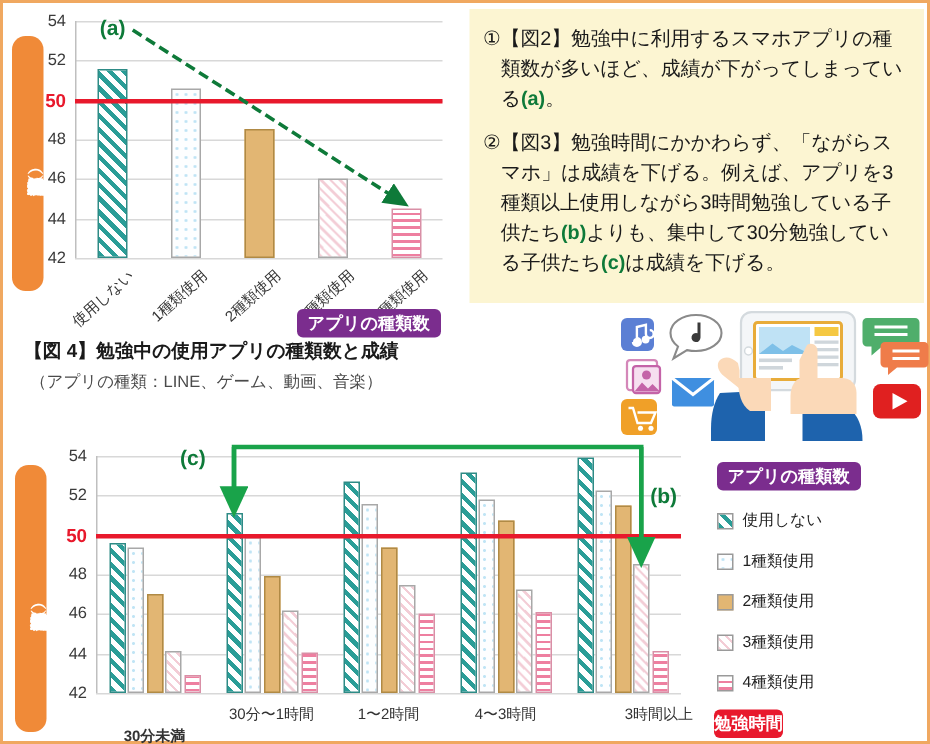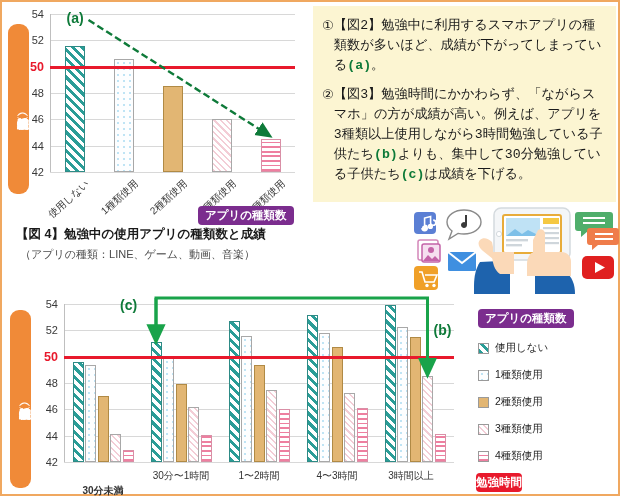--- a/index.html
+++ b/index.html
@@ -107,21 +107,21 @@
     position:absolute;font-size:11px;color:#4a4a4a;white-space:nowrap;
   }
 
   
   #notes{
     position:absolute;left:311px;top:4px;width:303px;height:196px;
     background:#fcf5d2;box-sizing:border-box;padding:10px 11px 6px 9px;
   }
   .note{display:flex;font-size:13.2px;line-height:1.52;color:#1a1a1a;margin-bottom:9px;}
   .note .num{flex:0 0 auto;}
-  .note .body{flex:1 1 auto;font-family:Liberation Mono, monospace;}
+  .note .body{flex:1 1 auto;}
   .gm{color:#0e7a39;font-weight:bold;}
 
   
   #legend{position:absolute;left:476px;top:306px;width:138px;}
   .leg-row{display:flex;align-items:center;margin-top:13px;font-size:10.5px;color:#222;}
   .swatch{
     width:11px;height:11px;margin-right:6px;flex:0 0 auto;
     box-sizing:border-box;border:1px solid #9a9a9a;
   }
 
@@ -180,21 +180,21 @@
   <div class="cap-main" style="left:14px;top:224px;">【図 4】勉強中の使用アプリの種類数と成績</div>
   <div class="cap-sub" style="left:18px;top:245px;">（アプリの種類：LINE、ゲーム、動画、音楽）</div>
 
   <div id="notes">
     <div class="note">
       <span class="num">①</span>
       <span class="body"><span>【図2】勉強中に利用するスマホアプリの種類数が多いほど、成績が下がってしまっている</span><span class="gm">(a)</span><span>。</span></span>
     </div>
     <div class="note">
       <span class="num">②</span>
-      <span class="body"><span>【図3】勉強時間にかかわらず、「ながらスマホ」の方が成績が高い。例えば、アプリを3種類以上使用しながら3時間勉強している子供たち</span><span class="gm">(b)</span><span>よりも、集中して30分勉強している子供たち</span><span class="gm">(c)</span><span>は成績を下げる。</span></span>
+      <span class="body"><span>【図3】勉強時間にかかわらず、「ながらスマホ」は成績を下げる。例えば、アプリを3種類以上使用しながら3時間勉強している子供たち</span><span class="gm">(b)</span><span>よりも、集中して30分勉強している子供たち</span><span class="gm">(c)</span><span>は成績を下げる。</span></span>
     </div>
   </div>
 
   <div id="illus">
     <svg width="214" height="92" viewBox="0 0 214 92">
 
       <g>
         <rect x="8" y="10" width="22" height="22" rx="4" fill="#5b7fd4"></rect>
         <path d="M16 26a2.6 2.6 0 1 0 2.6-2.6V16l6-1.5v6.2a2.6 2.6 0 1 0 2.6-2.6" fill="none" stroke="#fff" stroke-width="1.6"></path>
         <circle cx="18.6" cy="26" r="2.6" fill="#fff"></circle>
@@ -307,21 +307,21 @@
         <div class="bar s1" title="2〜3時間 / 1種類使用: 51.8" style="left: 255px; width: 11px; height: 129.033px;"></div>
         <div class="bar s2" title="2〜3時間 / 2種類使用: 50.7" style="left: 267.5px; width: 11px; height: 114.55px;"></div>
         <div class="bar s3" title="2〜3時間 / 3種類使用: 47.25" style="left: 280px; width: 11px; height: 69.125px;"></div>
         <div class="bar s4" title="2〜3時間 / 4種類使用: 46.1" style="left: 292.5px; width: 11px; height: 53.9833px;"></div>
         <div class="xlab" style="left: 234px; width: 78px; text-align: center; top: 165px;">4〜3時間</div>
         <div class="bar s0" title="3時間以上 / 使用しない: 53.9" style="left: 320.5px; width: 11px; height: 156.683px;"></div>
         <div class="bar s1" title="3時間以上 / 1種類使用: 52.25" style="left: 333px; width: 11px; height: 134.958px;"></div>
         <div class="bar s2" title="3時間以上 / 2種類使用: 51.5" style="left: 345.5px; width: 11px; height: 125.083px;"></div>
         <div class="bar s3" title="3時間以上 / 3種類使用: 48.55" style="left: 358px; width: 11px; height: 86.2417px;"></div>
         <div class="bar s4" title="3時間以上 / 4種類使用: 44.1" style="left: 370.5px; width: 11px; height: 27.65px;"></div>
-        <div class="xlab" style="left: 308px; width: 78px; text-align: center; top: 165px;">3時間以上</div>
+        <div class="xlab" style="left: 320px; width: 78px; text-align: right; top: 165px;">3時間以上</div>
         <div class="redline" style="top: 51.6667px;"></div>
         <svg width="390" height="178" style="position: absolute; left: 0px; top: -14px; pointer-events: none; z-index: 9; overflow: visible;">
           <defs>
             <marker id="ah3" markerWidth="7" markerHeight="7" refX="5" refY="3.2" orient="auto">
               <path d="M0,0 L7,3.2 L0,6.4 z" fill="#19a34a"></path>
             </marker>
           </defs>
           <path d="M92,49.18333333333332 L92,8 L363.5,8 L363.5,82.75833333333338" fill="none" stroke="#19a34a" stroke-width="3"></path>
           <line x1="92" y1="8" x2="92" y2="49.18333333333332" stroke="#19a34a" stroke-width="3" marker-end="url(#ah3)"></line>
           <line x1="363.5" y1="8" x2="363.5" y2="82.75833333333338" stroke="#19a34a" stroke-width="3" marker-end="url(#ah3)"></line>

